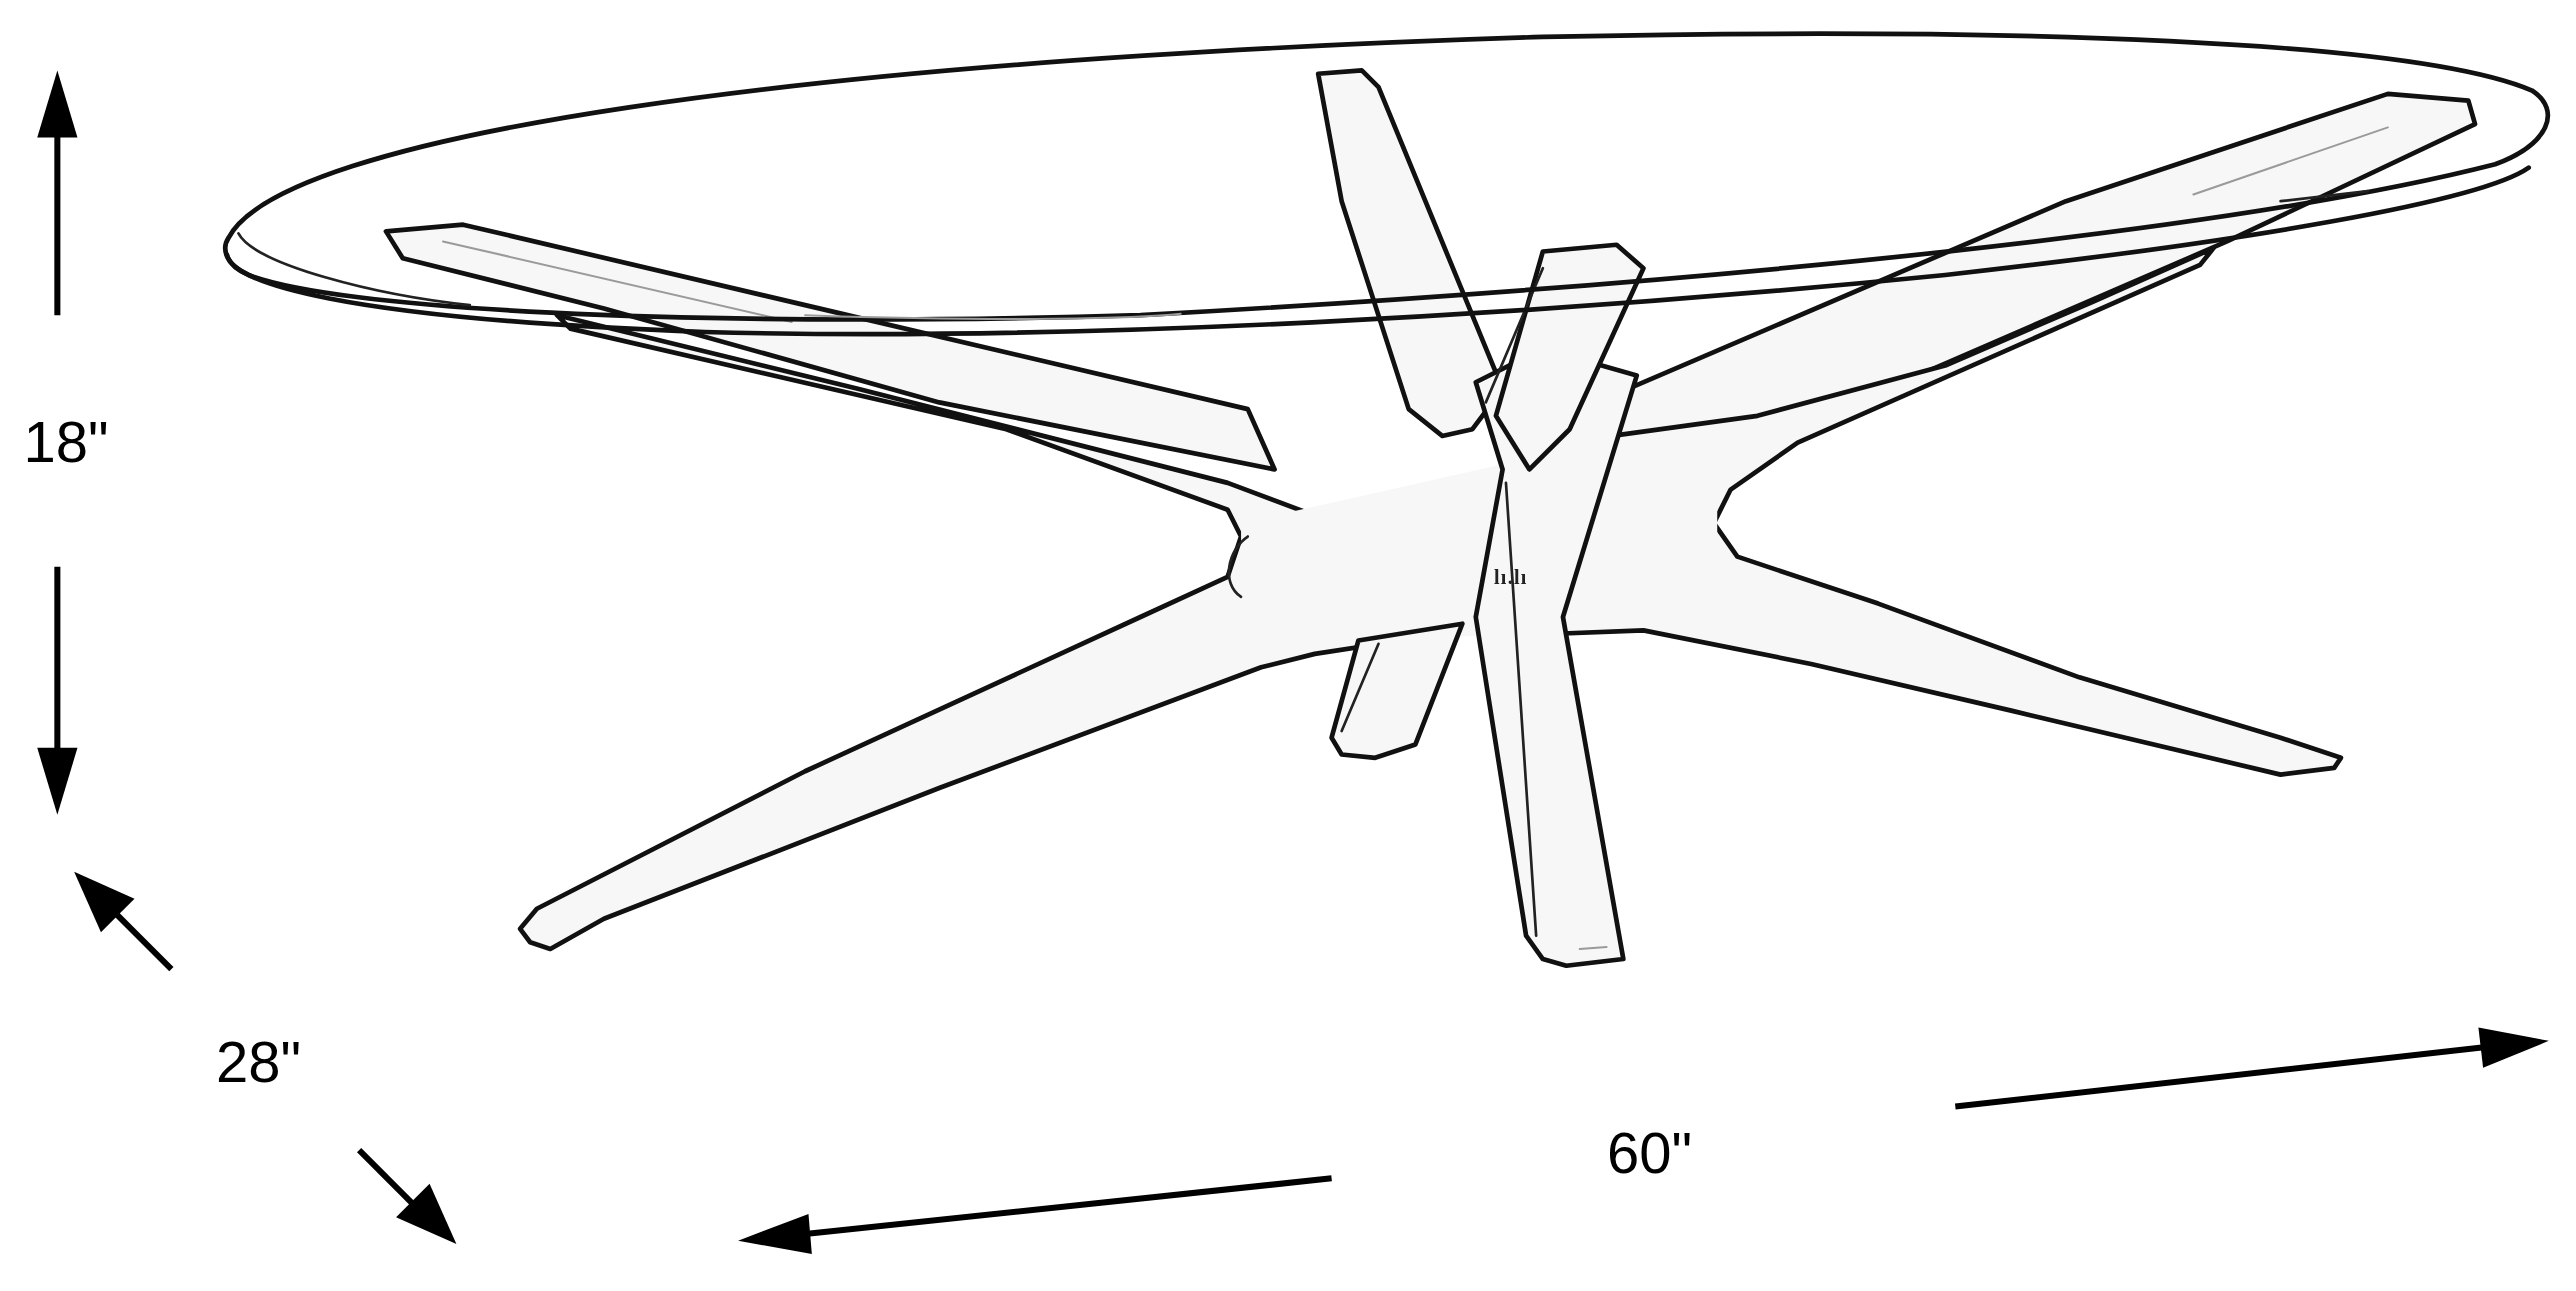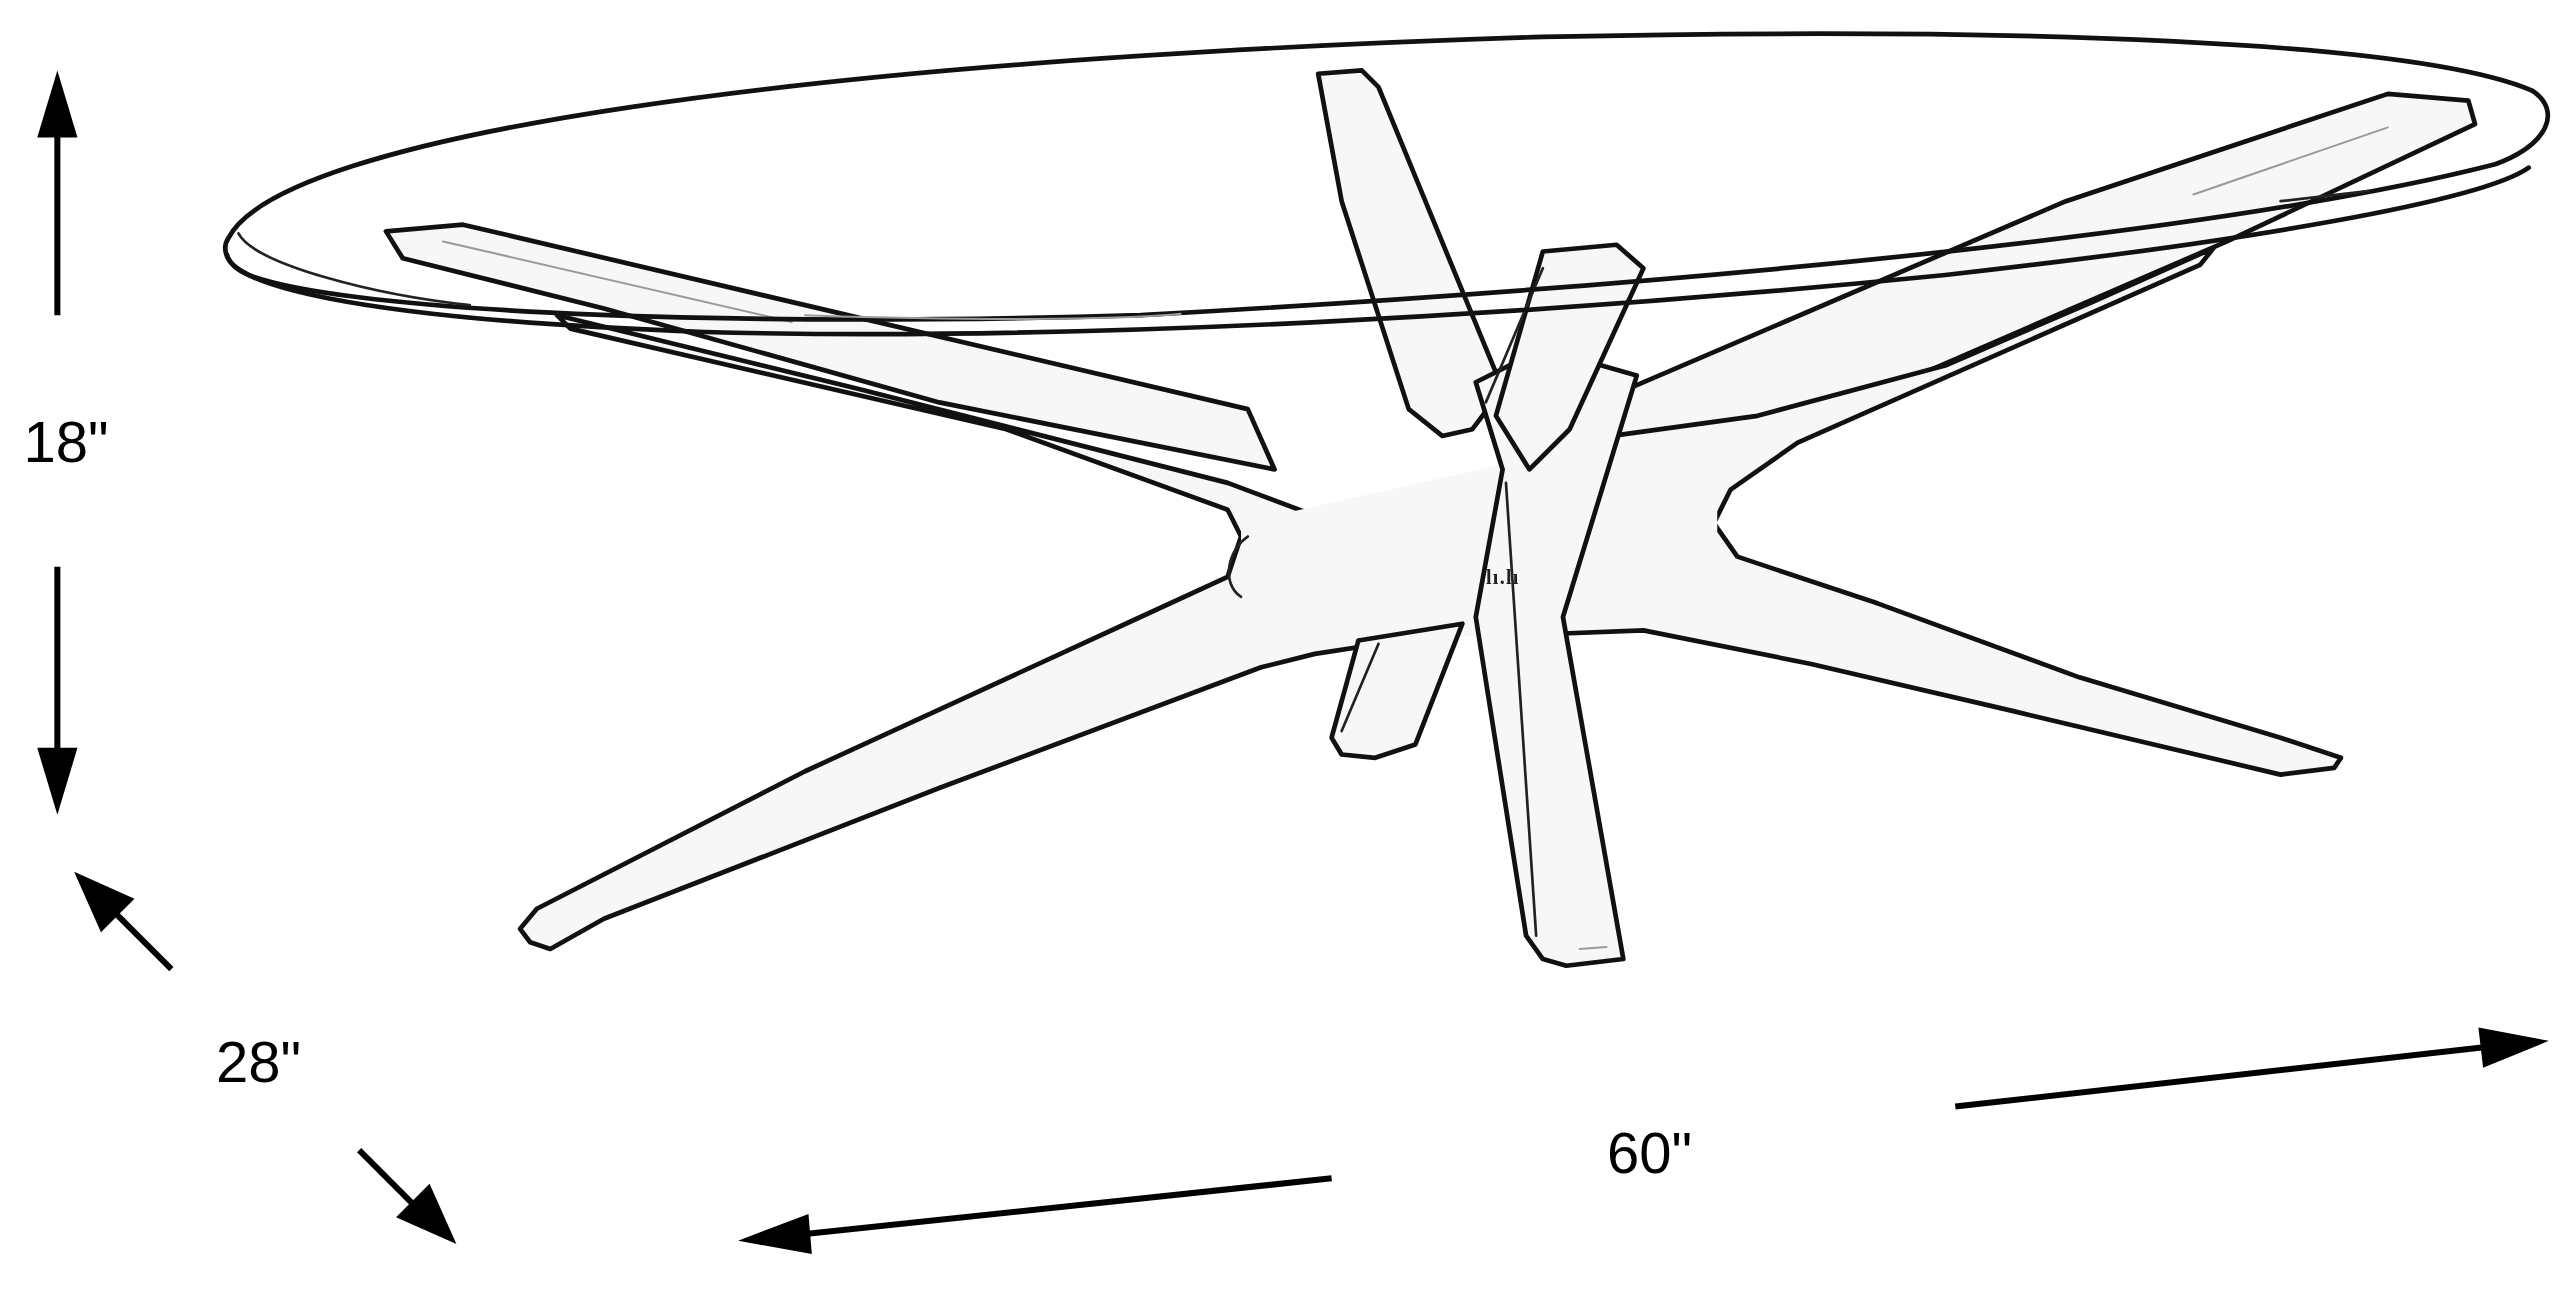--- a/index.html
+++ b/index.html
@@ -5,21 +5,21 @@
   html, body { margin: 0; padding: 0; background: #ffffff; }
   body { width: 2576px; height: 1291px; overflow: hidden; position: relative; font-family: "Liberation Sans", sans-serif; }
   #stage { position: absolute; left: 0; top: 0; width: 2576px; height: 1291px; }
   .ink { fill: none; stroke: #111111; stroke-width: 7; stroke-linejoin: round; stroke-linecap: round; }
   .ink-thin { fill: none; stroke: #222222; stroke-width: 4; stroke-linejoin: round; stroke-linecap: round; }
   .ink-faint { fill: none; stroke: #9a9a9a; stroke-width: 3; stroke-linecap: round; }
   .wood { fill: #f7f7f7; stroke: #111111; stroke-width: 7; stroke-linejoin: round; }
   .dim-line { stroke: #000000; stroke-width: 9; fill: none; stroke-linecap: butt; }
   .arrowhead { fill: #000000; }
   .dim-label { position: absolute; font-family: "Liberation Sans", sans-serif; font-size: 58px; color: #000000; line-height: 1; white-space: nowrap; }
-  .marking { position: absolute; font-family: "Liberation Serif", serif; font-weight: bold; font-size: 20px; color: #222; letter-spacing: 1.3px; }
+  .marking { position: absolute; font-family: "Liberation Serif", serif; font-weight: bold; font-size: 20px; color: #222; letter-spacing: 1.3px; padding-left: 8px; }
 </style>
 </head>
 <body>
 
 <div id="stage">
   <svg width="2576" height="1291" viewBox="0 0 3840 1925" xmlns="http://www.w3.org/2000/svg">
 
     <g>
       <path class="wood" d="M 575 345 L 690 335 L 1200 455 L 1860 610 L 1900 700 L 1400 600 L 900 460 L 600 385 Z"></path>
       <path class="ink-faint" d="M 660 360 L 1180 480"></path>

